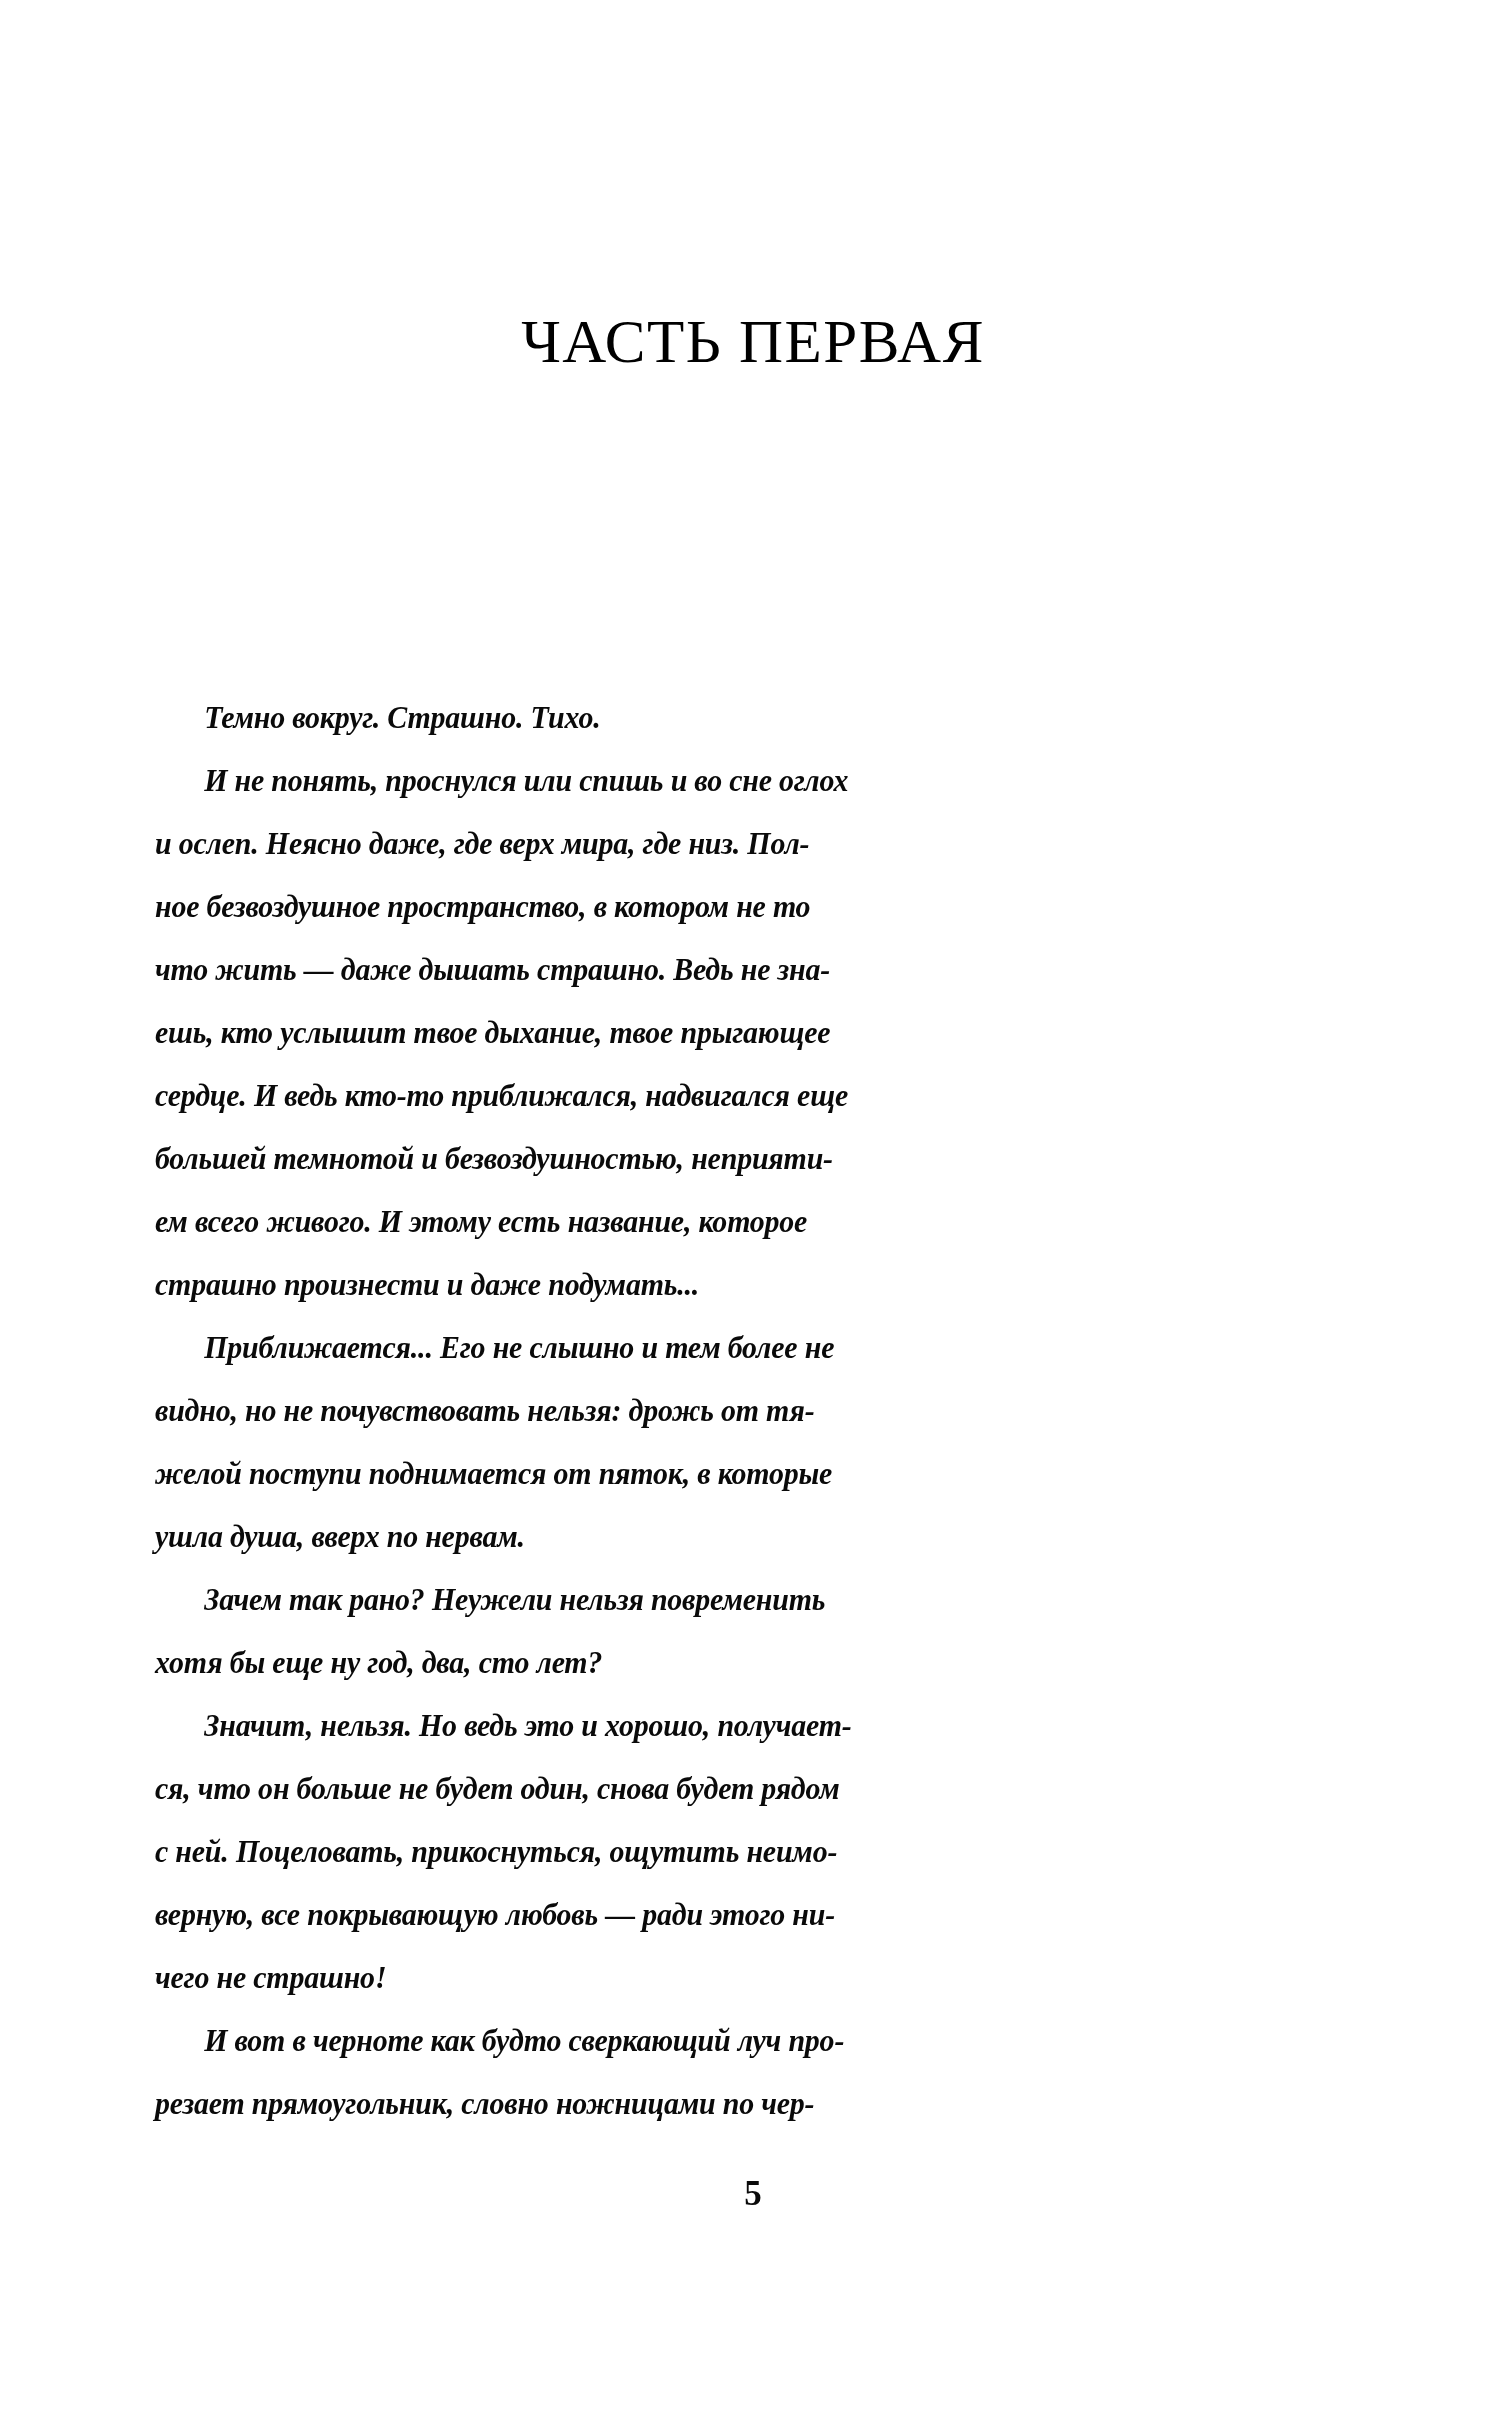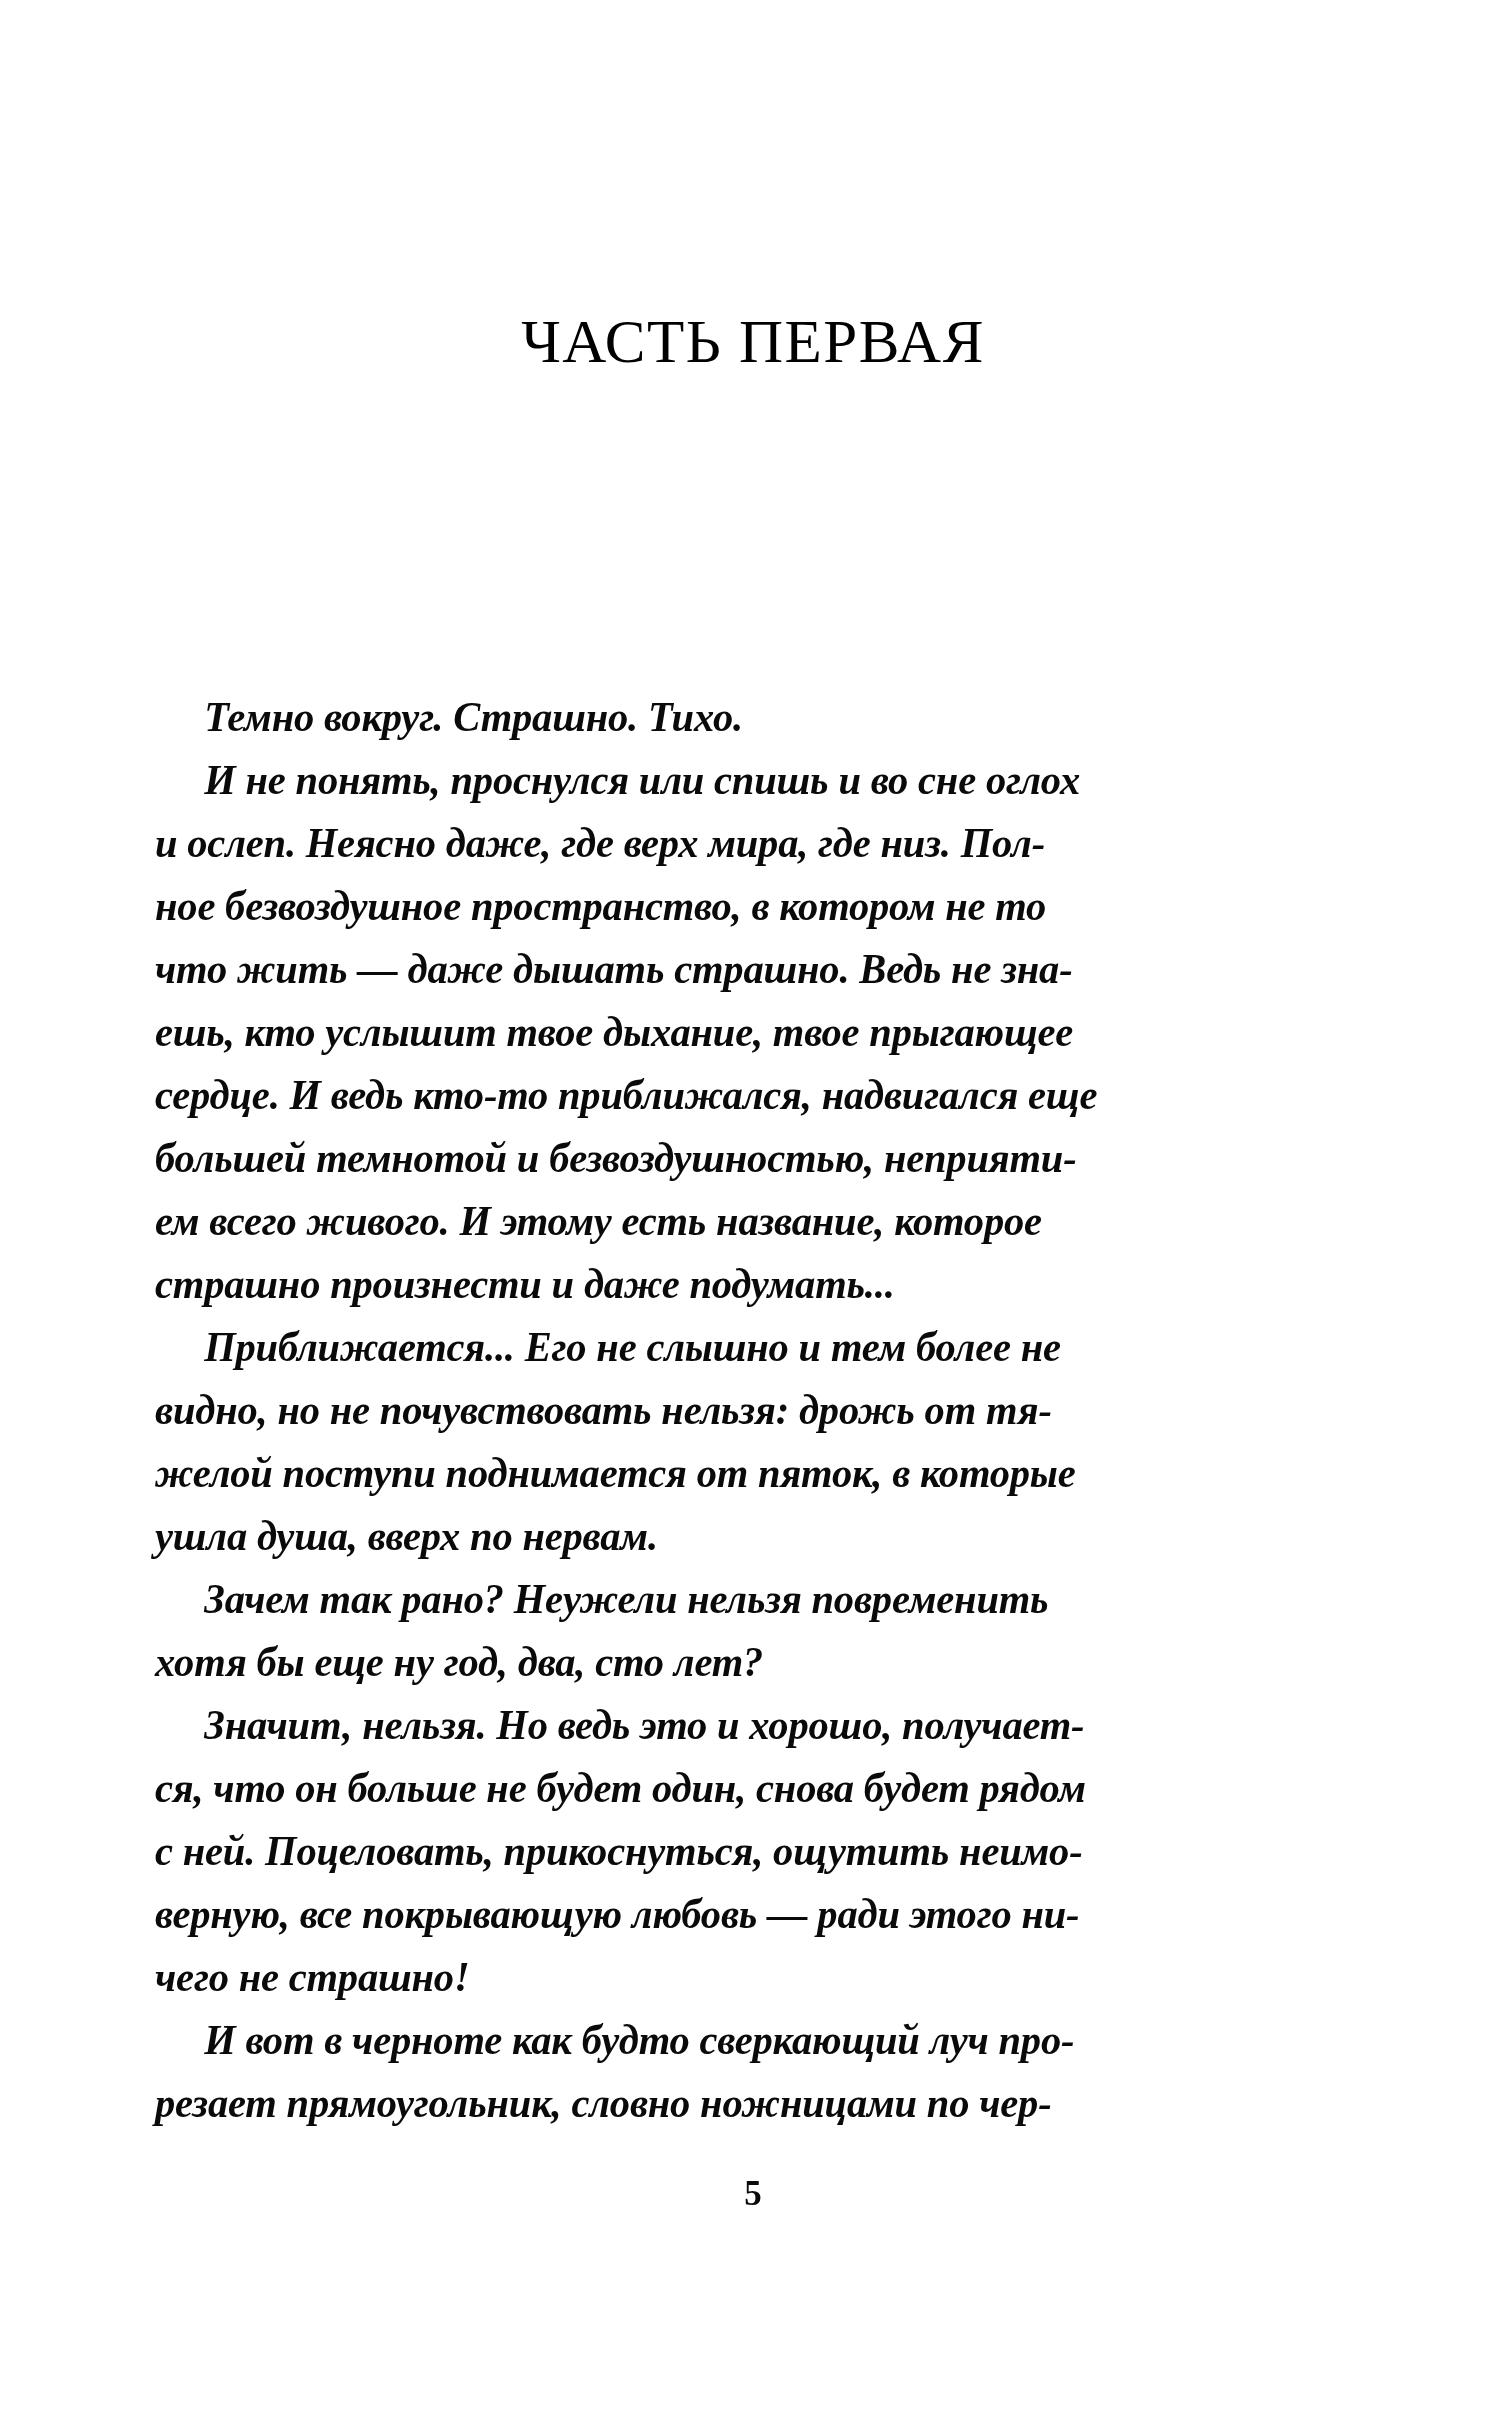--- a/index.html
+++ b/index.html
@@ -40,21 +40,21 @@
 
   
   .body-block {
     position: absolute;
     left: 155px;
     top: 686px;
     width: 761px;
     font-family: "Liberation Serif", "DejaVu Serif", serif;
     font-style: italic;
     font-weight: 700;
-    font-size: 42px;
+    font-size: 31px;
     line-height: 63px;
     color: #0a0a0a;
     letter-spacing: -0.2px;
   }
 
   .text-line {
     display: block;
     white-space: pre;
     height: 63px;
     font-stretch: condensed;

